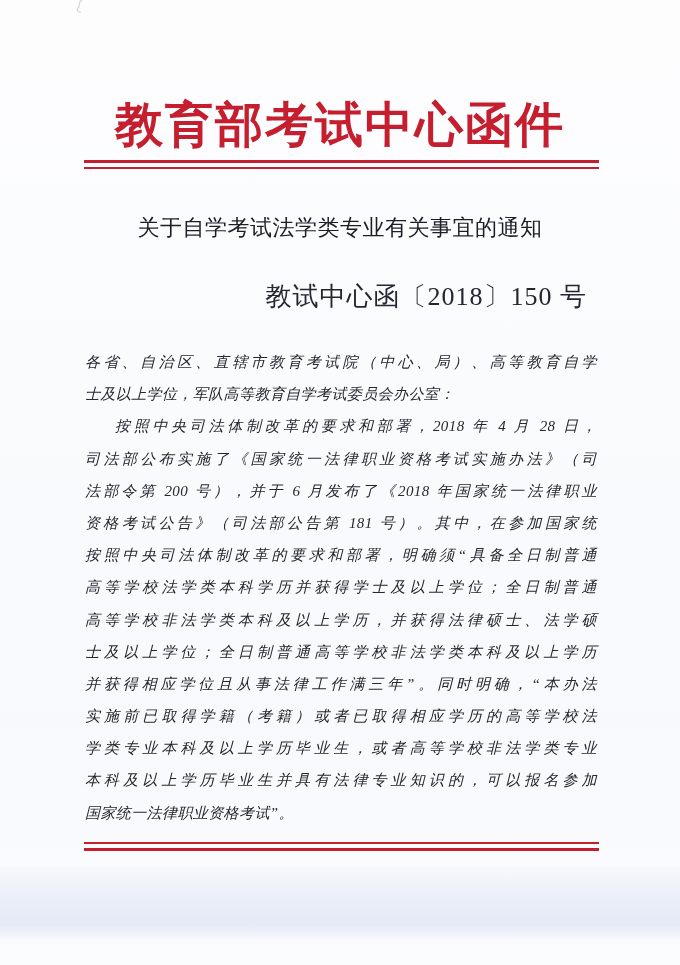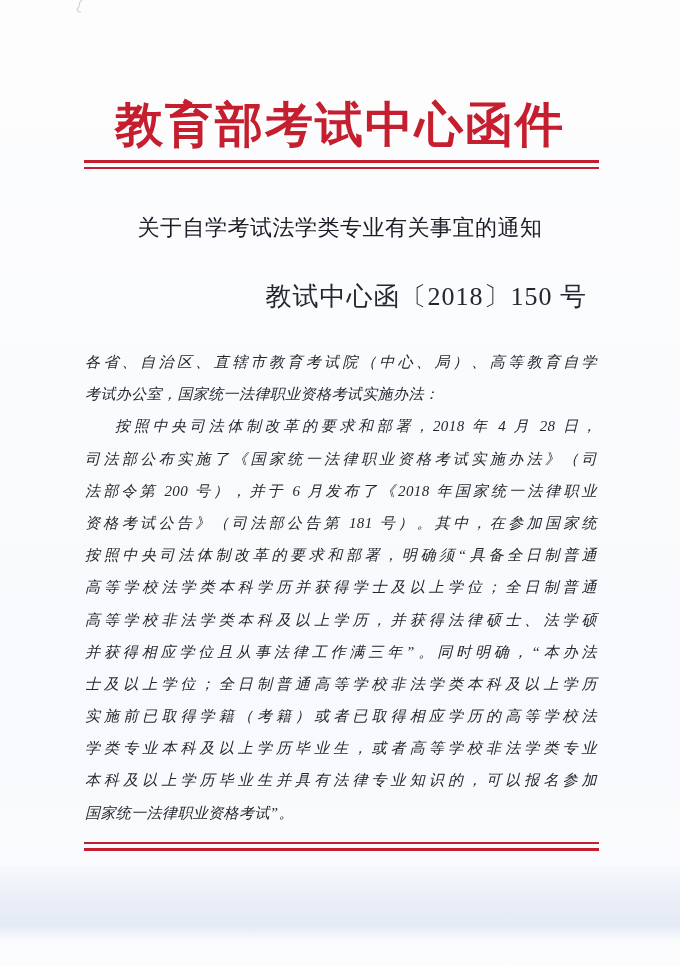--- a/index.html
+++ b/index.html
@@ -135,30 +135,30 @@
   <h1 class="letterhead-title">教育部考试中心函件</h1>
 
   <div class="rule rule-top"></div>
 
   <h2 class="subject">关于自学考试法学类专业有关事宜的通知</h2>
 
   <div class="ref-number">教试中心函〔2018〕150 号</div>
 
   <div class="body-text">
       <div class="line justify">各省、自治区、直辖市教育考试院（中心、局）、高等教育自学</div>
-      <div class="line">考试办公室，国家统一法律职业资格考试实施办法：</div>
+      <div class="line">士及以上学位，军队高等教育自学考试委员会办公室：</div>
       <div class="line justify indent">按照中央司法体制改革的要求和部署，2018 年 4 月 28 日，</div>
       <div class="line justify">司法部公布实施了《国家统一法律职业资格考试实施办法》（司</div>
       <div class="line justify">法部令第 200 号），并于 6 月发布了《2018 年国家统一法律职业</div>
       <div class="line justify">资格考试公告》（司法部公告第 181 号）。其中，在参加国家统</div>
       <div class="line justify">按照中央司法体制改革的要求和部署，明确须“具备全日制普通</div>
       <div class="line justify">高等学校法学类本科学历并获得学士及以上学位；全日制普通</div>
       <div class="line justify">高等学校非法学类本科及以上学历，并获得法律硕士、法学硕</div>
+      <div class="line justify">士及以上学位；全日制普通高等学校非法学类本科及以上学历</div>
       <div class="line justify">并获得相应学位且从事法律工作满三年”。同时明确，“本办法</div>
-      <div class="line justify">士及以上学位；全日制普通高等学校非法学类本科及以上学历</div>
       <div class="line justify">实施前已取得学籍（考籍）或者已取得相应学历的高等学校法</div>
       <div class="line justify">学类专业本科及以上学历毕业生，或者高等学校非法学类专业</div>
       <div class="line justify">本科及以上学历毕业生并具有法律专业知识的，可以报名参加</div>
       <div class="line">国家统一法律职业资格考试”。</div>
     </div>
 
   <div class="rule rule-bottom"></div>
 
   <div class="bottom-shade"></div>
 

